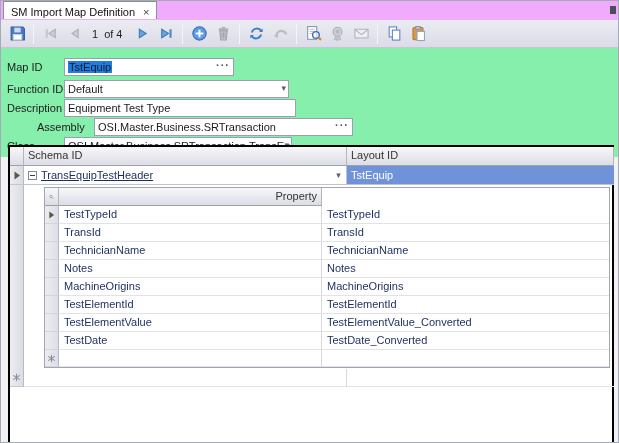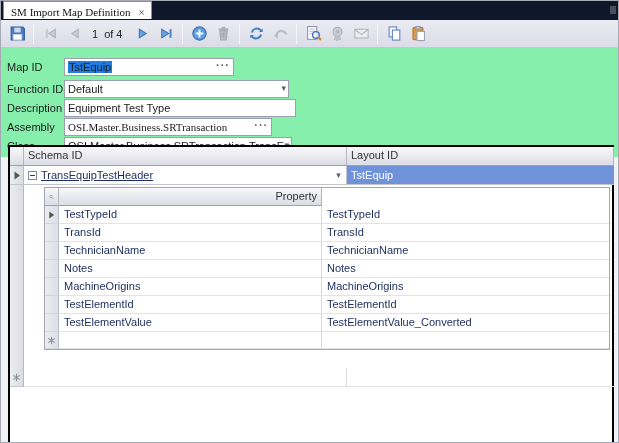--- a/index.html
+++ b/index.html
@@ -1,21 +1,21 @@
 <!DOCTYPE html>
 <html><head>
 <meta charset="utf-8">
 <style>
   * { margin:0; padding:0; box-sizing:border-box; }
   html,body { width:619px; height:443px; }
   body { font-family:"Liberation Sans","DejaVu Sans",sans-serif; font-size:11px; color:#1a1a1a; background:#fff; }
   .window { position:relative; width:619px; height:443px; background:#f2f2f6; border:1px solid #a6aab4; overflow:hidden; }
 
   
-  .tabstrip { position:absolute; left:0; top:0; width:100%; height:32px; background:#0f172a; border-bottom:1px solid #9aa0ab;font-family:Liberation Serif, serif; }
+  .tabstrip { position:absolute; left:0; top:0; width:100%; height:32px; background:#f0abfc; border-bottom:1px solid #9aa0ab; }
   .tab { position:absolute; left:2px; top:0; height:18px; padding:2px 6px 0 7px; background:#fff;
          border:1px solid #8a8e99; border-bottom:none; display:flex; align-items:center; gap:8px; }
   .tab-label { color:#111; }
   .tab-close { color:#444; font-size:11px; line-height:10px; cursor:default; }
   .tabstrip-mark { position:absolute; right:2px; top:5px; width:6px; height:8px; background:#4a4e58; }
 
   
   .toolbar { position:absolute; left:0; top:19px; width:100%; height:28px;
              background:linear-gradient(#ebebf3,#dcdce8); border-bottom:1px solid #c6c6d4;
              display:flex; align-items:center; padding-left:4px; }
@@ -207,23 +207,23 @@
         <span class="val">Default</span>
         <span class="combo-arrow">▾</span>
       </div>
     </div>
     <div class="frow" style="top:51px;">
       <span class="flabel">Description</span>
       <div class="fbox" style="width:232px;">
         <span class="val">Equipment Test Type</span>
       </div>
     </div>
-    <div class="frow" style="top:70px;">
+    <div class="frow" style="top:70px;margin-left:30px;">
       <span class="flabel">Assembly</span>
-      <div class="fbox" style="width:208px;font-family:Liberation Serif, serif;">
+      <div class="fbox" style="width:259px;">
         <span class="val">OSI.Master.Business.SRTransaction</span>
         <span class="ellipsis-btn">···</span>
       </div>
     </div>
     <div class="frow" style="top:89px;">
       <span class="flabel">Class</span>
       <div class="fbox" style="width:228px; padding-right:14px;">
         <span class="val">OSI.Master.Business.SRTransaction.TransEquipTestI</span>
         <span class="combo-arrow">▾</span>
       </div>
@@ -300,20 +300,25 @@
       </div>
       <div class="d-row">
         <div class="d-ind"></div>
         <div class="d-prop">TestElementId</div>
         <div class="d-field">TestElementId</div>
       </div>
       <div class="d-row">
         <div class="d-ind"></div>
         <div class="d-prop">TestElementValue</div>
         <div class="d-field">TestElementValue_Converted</div>
+      </div>
+      <div class="d-row">
+        <div class="d-ind"></div>
+        <div class="d-prop">TestDate</div>
+        <div class="d-field">TestDate_Converted</div>
       </div>
 
       <div class="d-newrow">
         <div class="d-ind">
           <svg width="9" height="9" viewBox="0 0 9 9">
               <g stroke="#8a8e99" stroke-width="1.1">
                 <line x1="4.5" y1="0.8" x2="4.5" y2="8.2"></line>
                 <line x1="1.2" y1="2.4" x2="7.8" y2="6.6"></line>
                 <line x1="1.2" y1="6.6" x2="7.8" y2="2.4"></line>
               </g>

